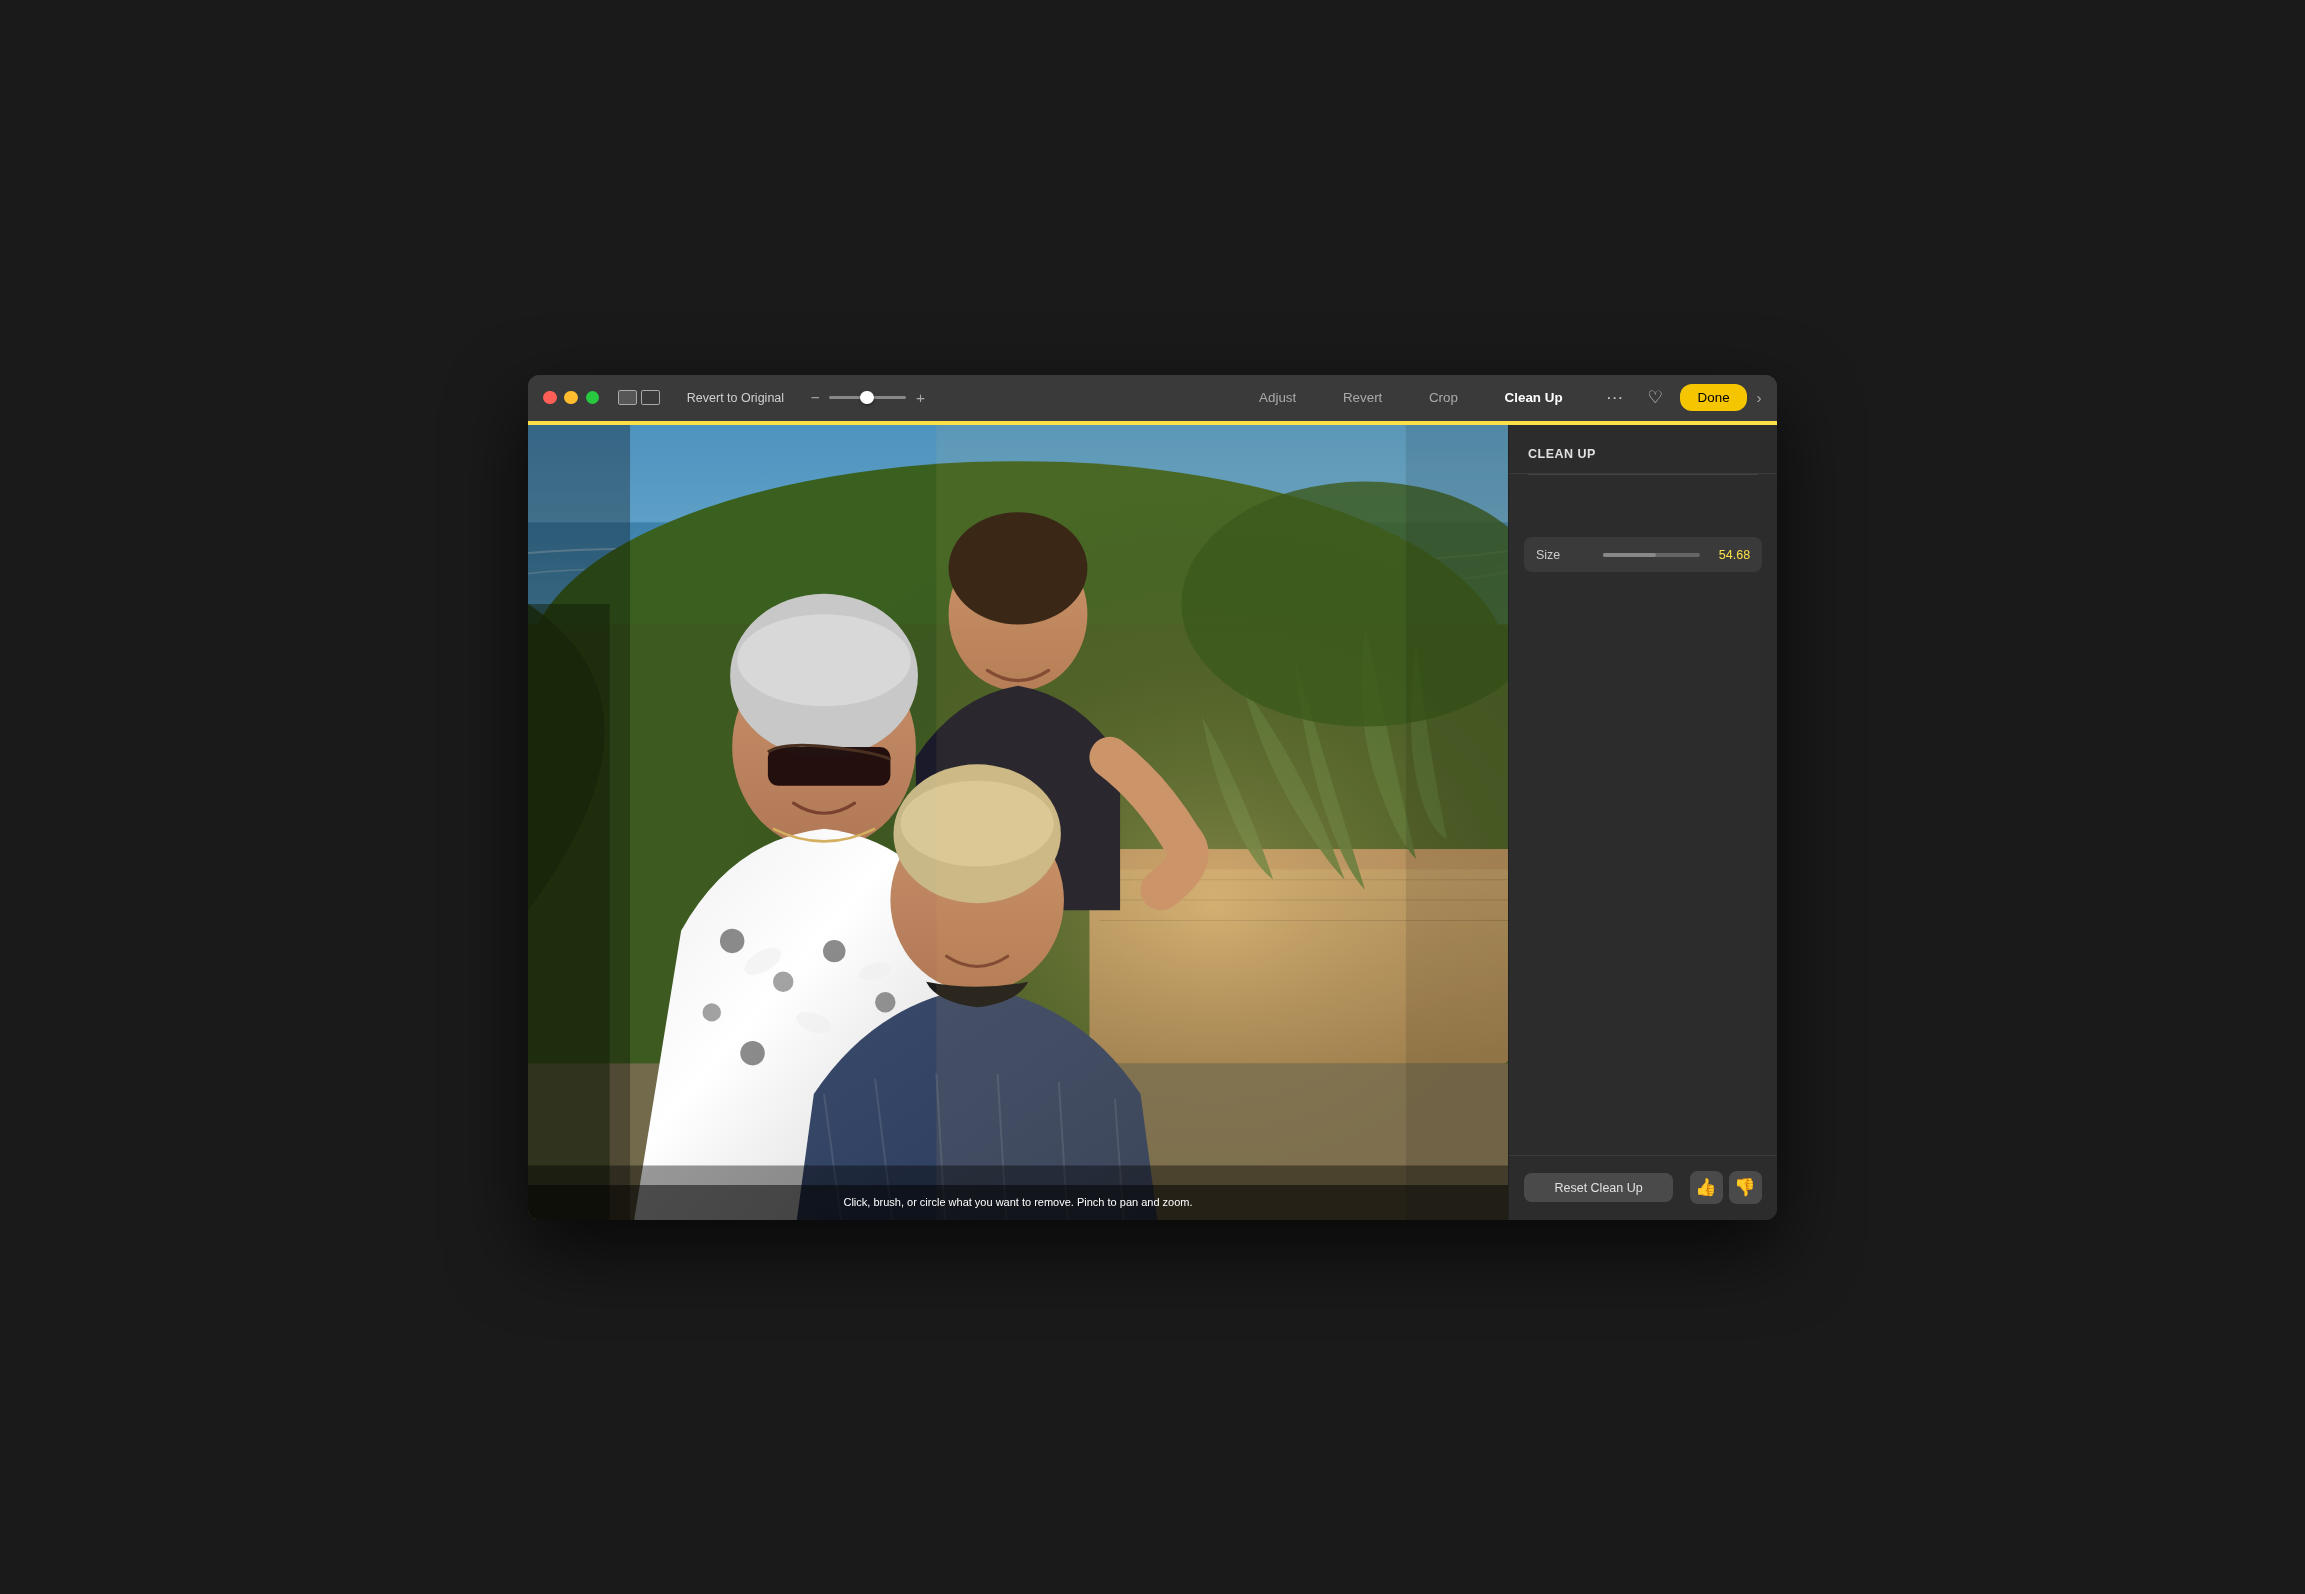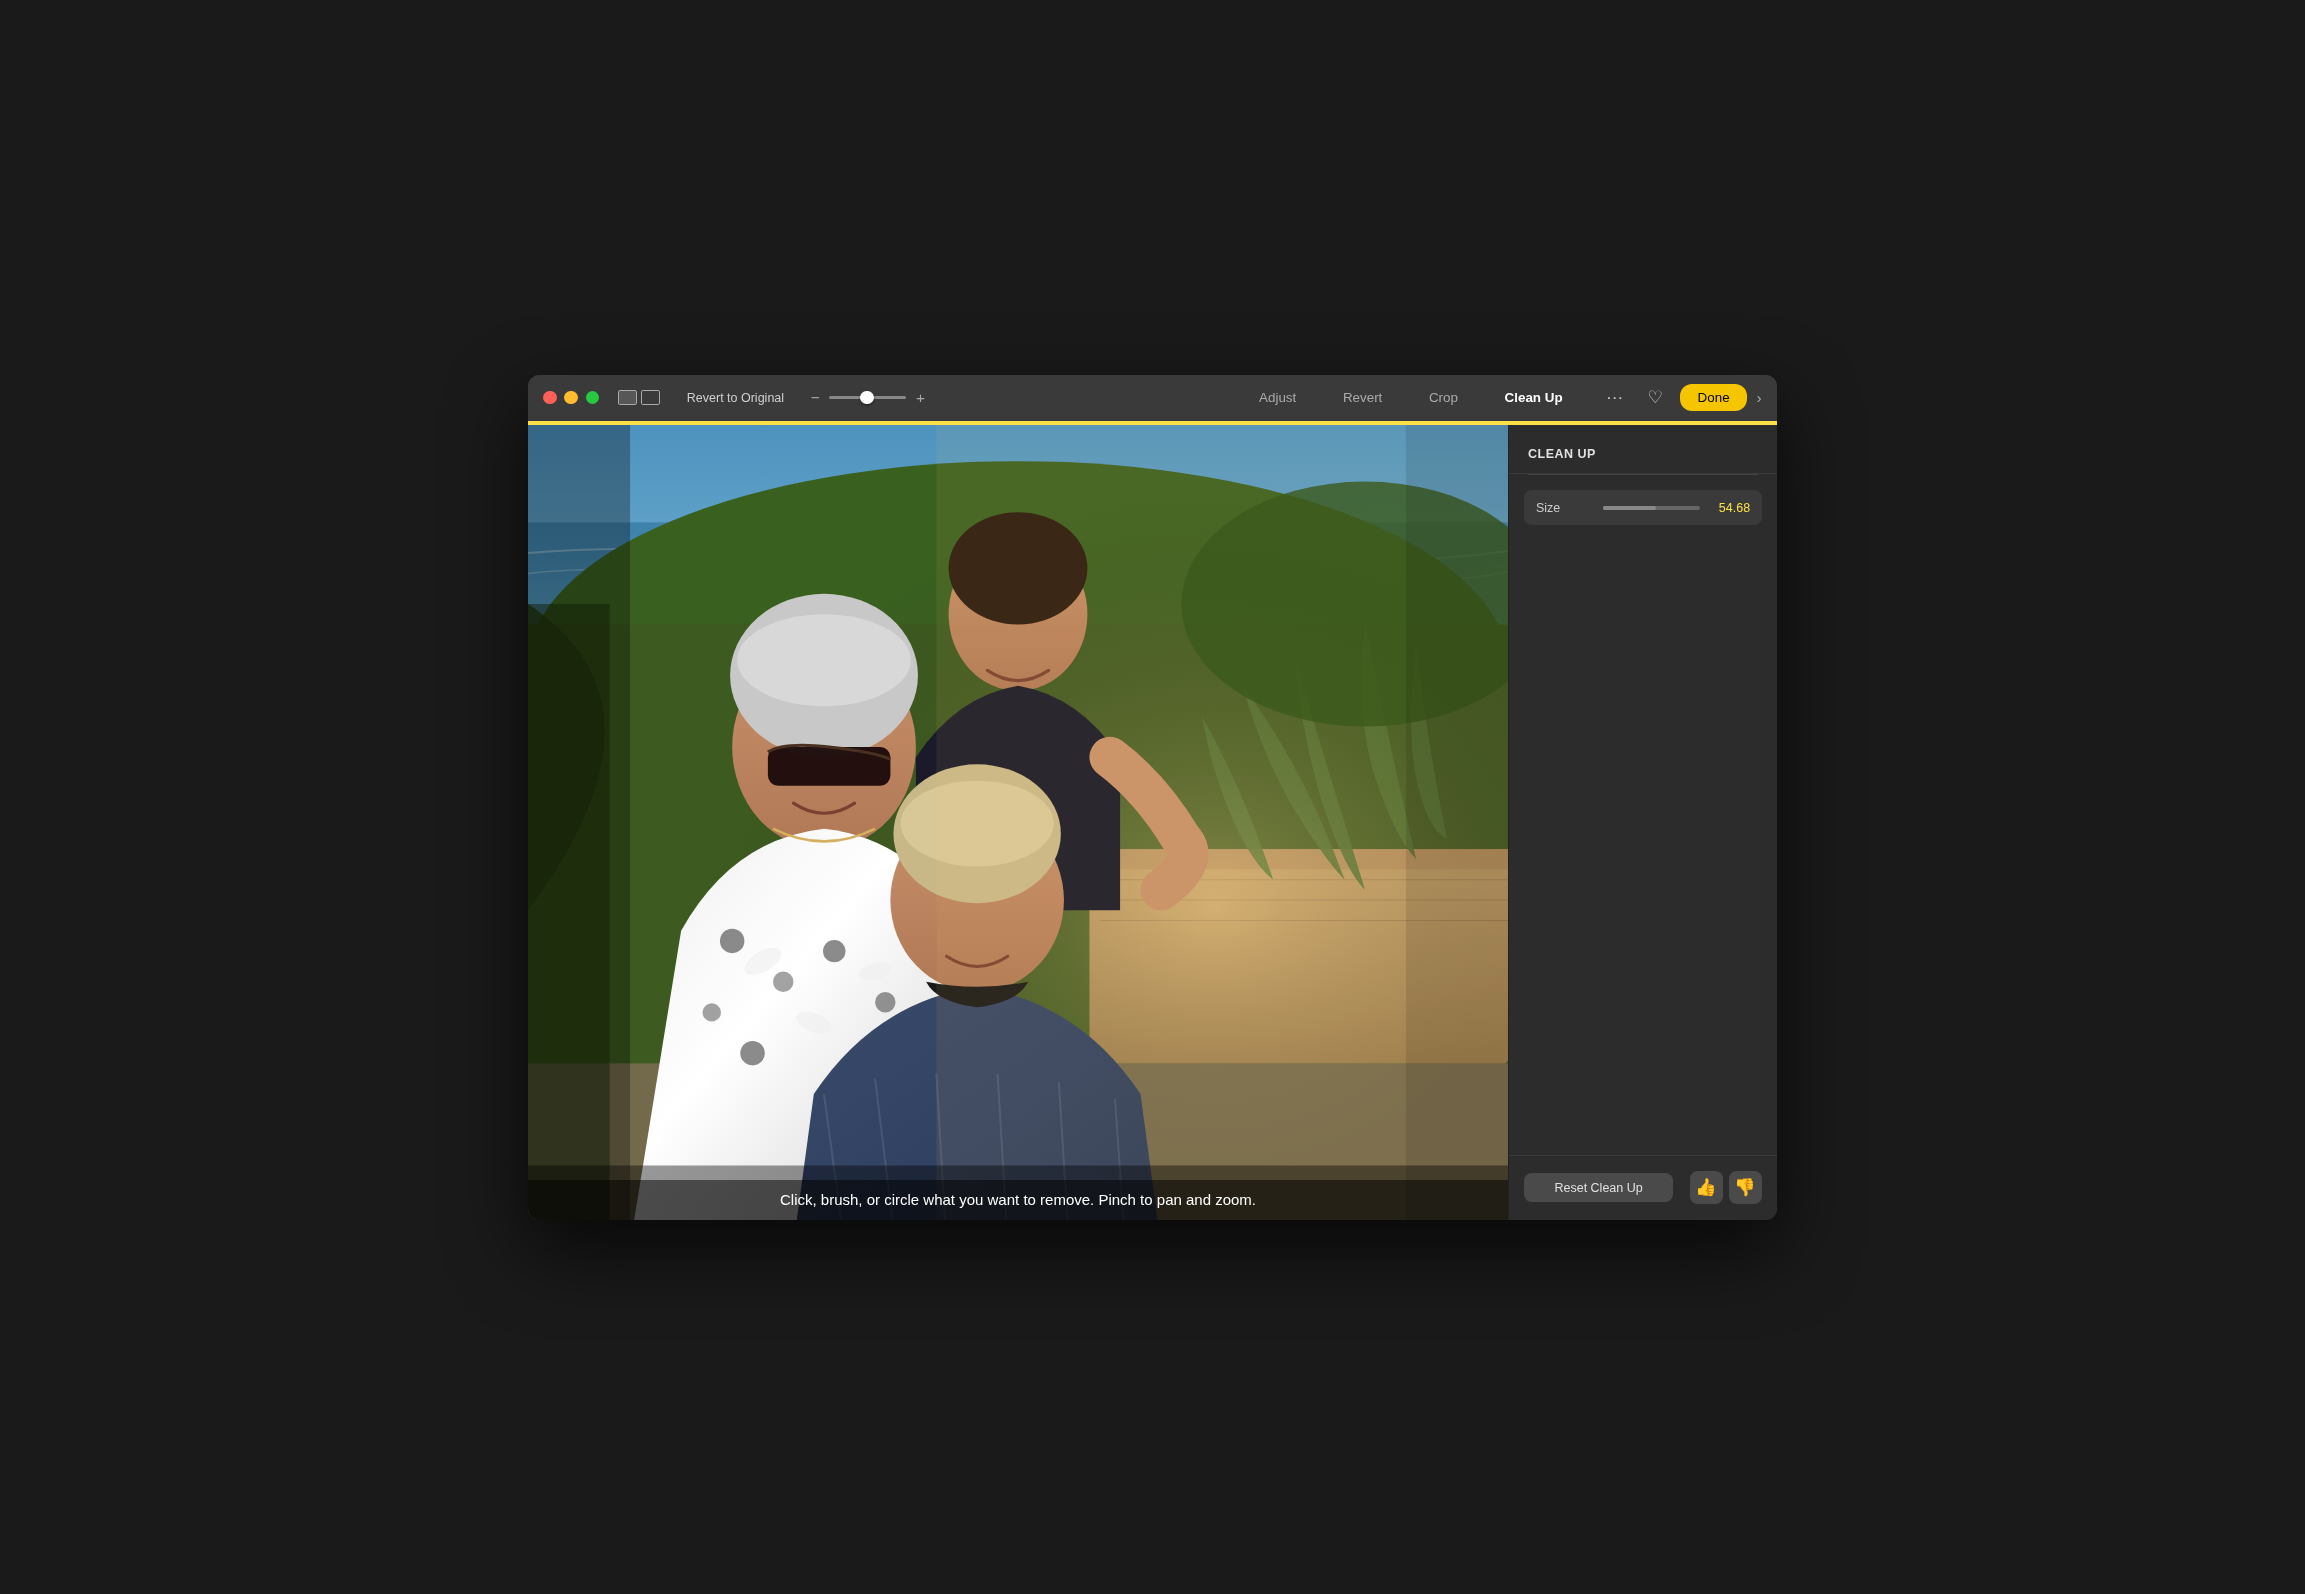--- a/index.html
+++ b/index.html
@@ -172,21 +172,21 @@
       width: 100%;
       height: 100%;
     }
     .photo-hint {
       position: absolute;
       bottom: 0;
       left: 0;
       right: 0;
       background: rgba(0,0,0,0.5);
       color: #fff;
-      font-size: 15px;
+      font-size: 11px;
       text-align: center;
       padding: 11.5px;
     }
 
     
     .sidebar {
       width: 269px;
       background: #2c2c2c;
       display: flex;
       flex-direction: column;
@@ -205,20 +205,21 @@
       text-transform: uppercase;
     }
     .sidebar-divider {
       height: 1px;
       background: #444;
       margin: 0 19px;
     }
     .sidebar-body {
       flex: 1;
       padding: 15.4px 15.4px;
+      margin-top: 47px;
     }
     .size-control {
       display: flex;
       align-items: center;
       gap: 0;
       background: #3a3a3a;
       border-radius: 7.7px;
       overflow: hidden;
       height: 35px;
     }

